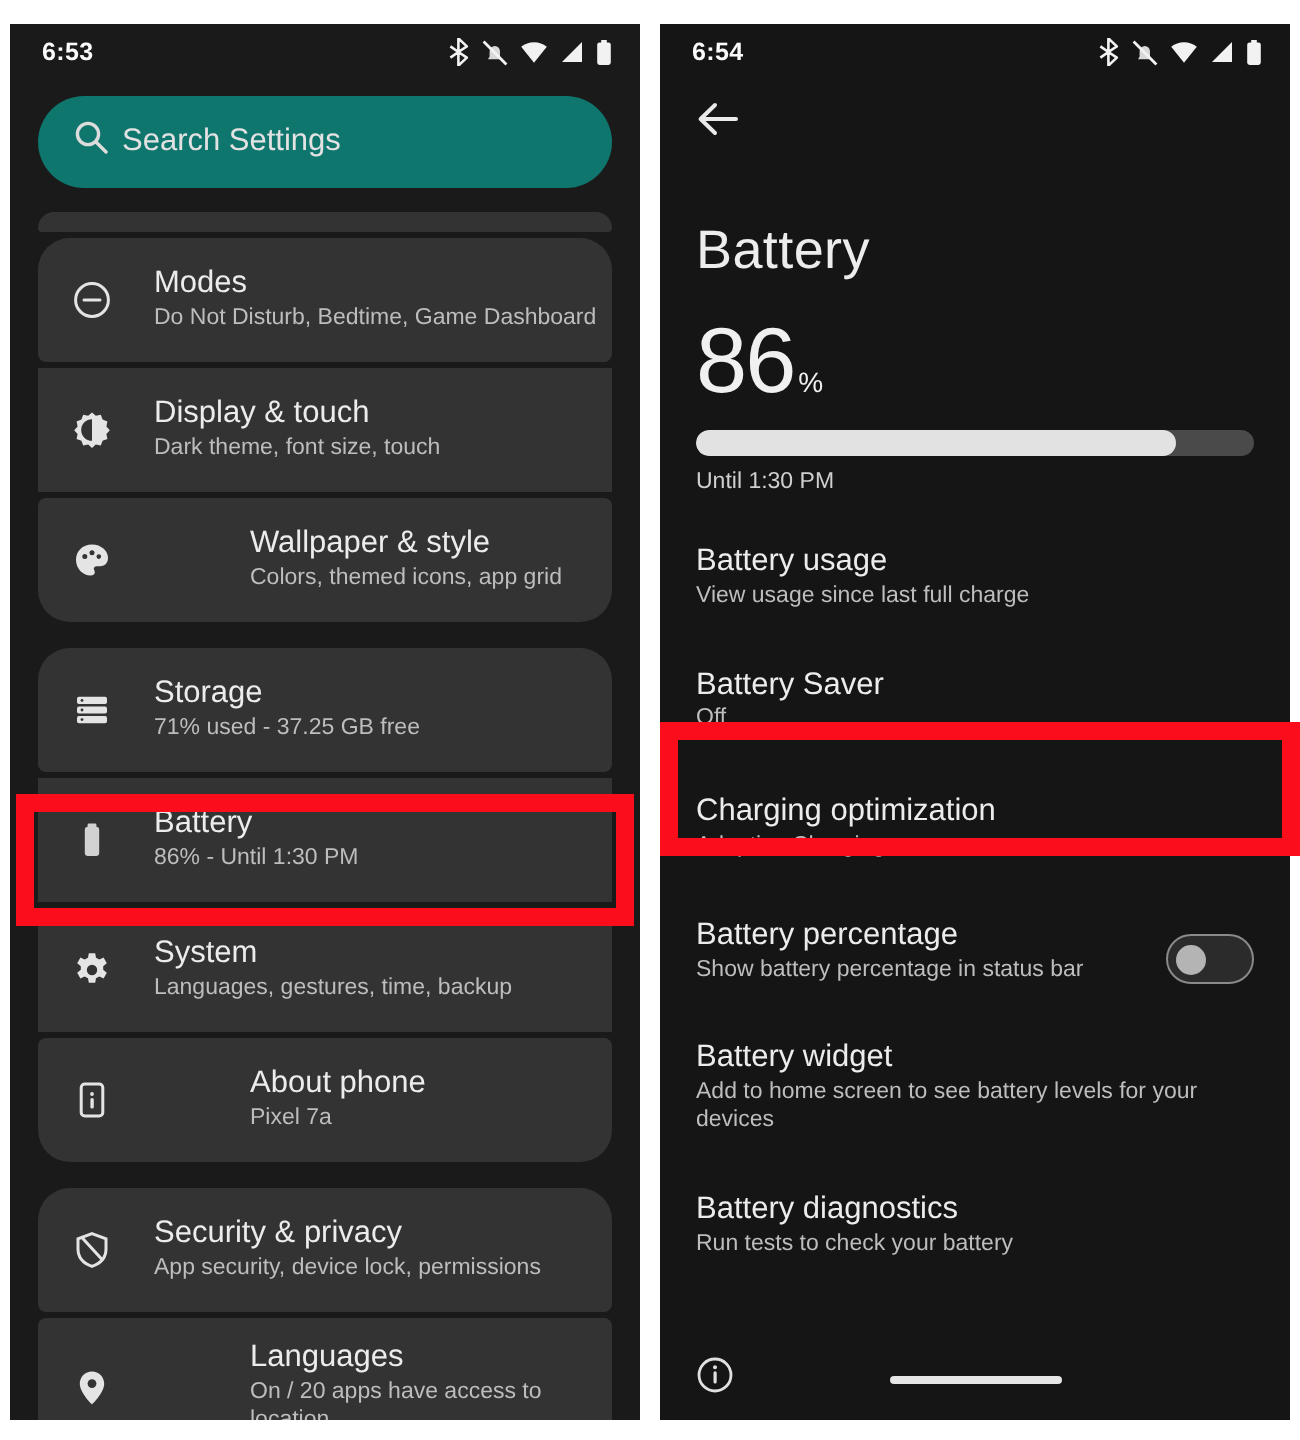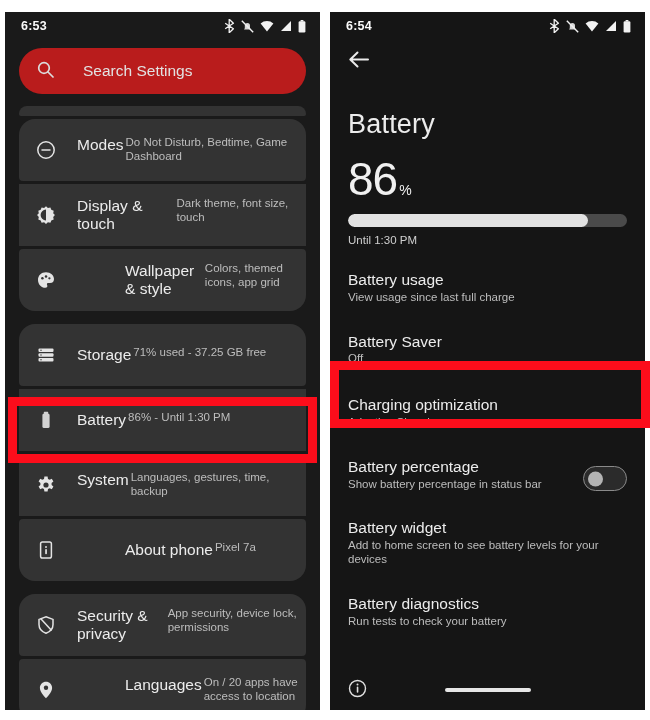--- a/index.html
+++ b/index.html
@@ -37,25 +37,25 @@
     font-size: 12.5px; font-weight: bold;
     color: #fafafa; letter-spacing: .2px;
   }
   .sysicons { display: flex; align-items: center; gap: 6px; }
   .sysicons svg { display: block; }
 
   
   .searchbar {
     margin: 8px 14px 0 14px;
     height: 46px;
-    background: #b91c1c;
+    background: #0f766e;
     border-radius: 26px;
     display: flex; align-items: center;
     padding: 0 18px;
-    gap: 29px;
+    gap: 7px;
   }
   .search-text {
     color: #e2e2e2; font-size: 15.5px;
   }
 
   
   .settings-scroll { padding: 0 14px; margin-top: 12px; }
   .card-stub {
     background: #333333;
     height: 10px;
@@ -71,21 +71,21 @@
     margin-bottom: 3px;
   }
   .group .row:first-child { border-radius: 16px 16px 4px 4px; }
   .group .row:last-child  { border-radius: 4px 4px 16px 16px; margin-bottom: 0; gap: 48px; }
   .group .row:only-child  { border-radius: 16px; }
   .row-ico {
     width: 26px; min-width: 26px;
     display: flex; align-items: center; justify-content: center;
     margin-right: 18px;
   }
-  .row-txt { display: flex; flex-direction: row; gap: 2px; }
+  .row-txt { display: flex; flex-direction: column; gap: 2px; }
   .row-title { color: #ececec; font-size: 15.5px; line-height: 1.15; }
   .row-sub   { color: #bdbdbd; font-size: 11.5px; line-height: 1.2; }
 
   
   .backrow { padding: 10px 0 0 18px; }
   .page-title {
     color: #ececec;
     font-size: 27px;
     padding: 36px 0 0 18px;
     letter-spacing: .2px;

